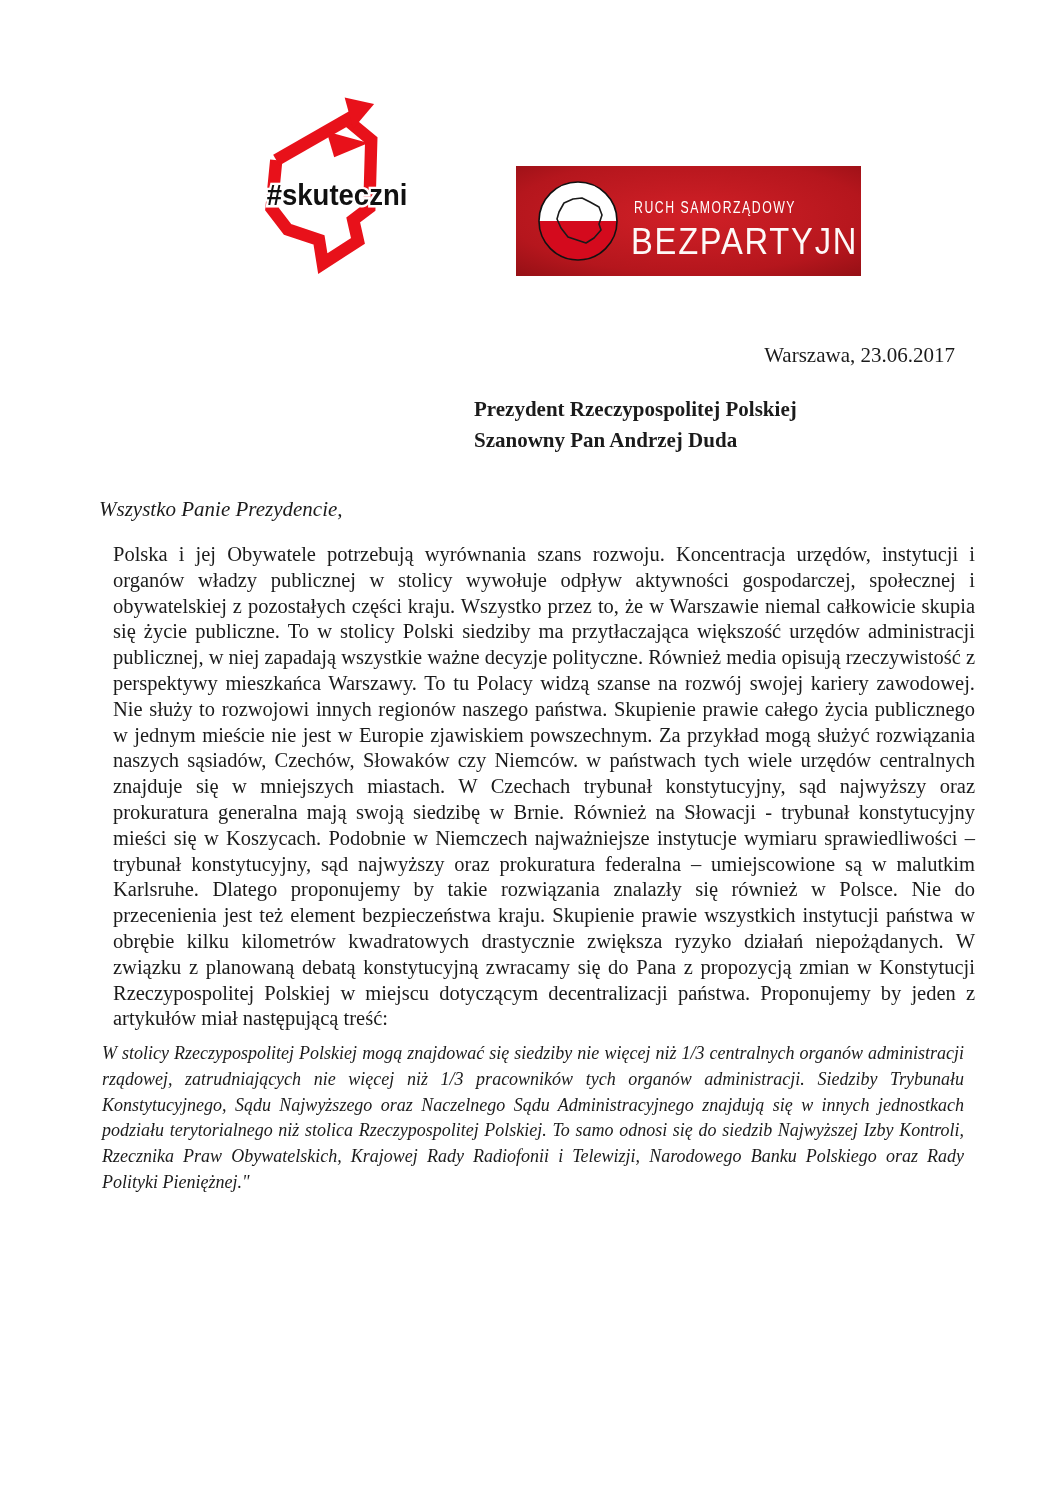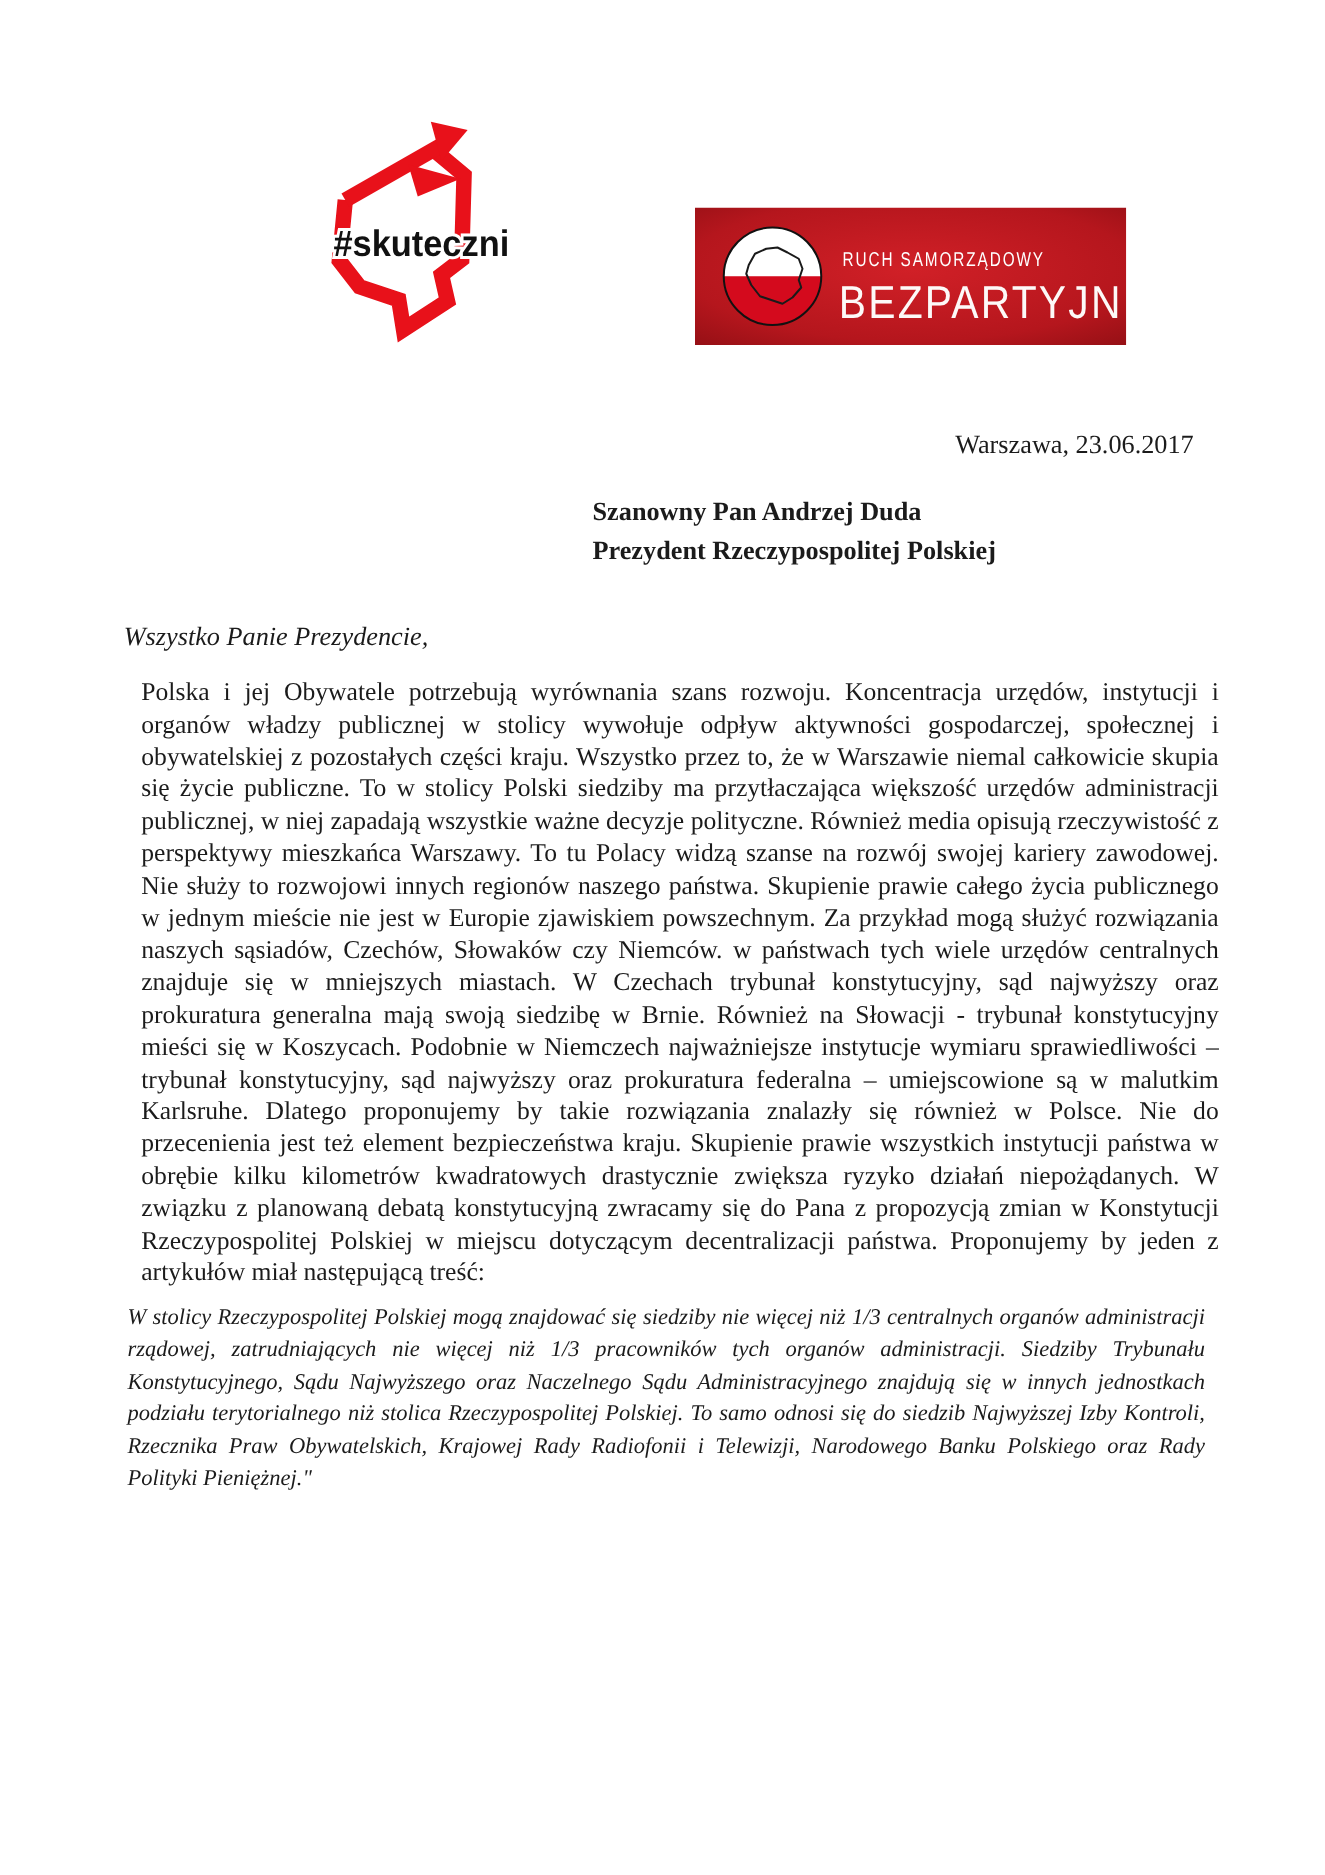--- a/index.html
+++ b/index.html
@@ -17,21 +17,21 @@
     overflow: hidden;
   }
   .abs { position: absolute; }
 
   .logo-skuteczni {
     left: 262px; top: 96px;
     width: 152px; height: 188px;
   }
   .logo-bezpartyjni {
     left: 516px; top: 166px;
-    width: 345px; height: 110px; margin-left: 40px;
+    width: 345px; height: 110px;
   }
 
   .date-line {
     top: 343px; right: 105px;
     font-size: 21px;
     text-align: right;
   }
   .recipient {
     left: 474px; top: 394px;
     font-size: 21px;
@@ -111,22 +111,22 @@
       <path d="M 43 46 L 48 37 L 57 33 L 66 32 L 74 36 L 83 41 L 86 49 L 83 58 L 85 64 L 78 72 L 70 77 L 61 74 L 52 71 L 45 62 L 41 53 Z" fill="none" stroke="#1a1a1a" stroke-width="1.6" stroke-linejoin="round"></path>
       <circle cx="62" cy="55" r="39" fill="none" stroke="#111111" stroke-width="1.6"></circle>
       <text x="118" y="47" font-family="Liberation Sans, sans-serif" font-size="16" letter-spacing="2" textLength="162" lengthAdjust="spacingAndGlyphs" fill="#ffffff">RUCH SAMORZĄDOWY</text>
       <text x="115" y="88" font-family="Liberation Sans, sans-serif" font-size="37" letter-spacing="2" textLength="238" lengthAdjust="spacingAndGlyphs" fill="#fdf9f8">BEZPARTYJNI</text>
     </svg>
   </div>
 
   <div class="abs date-line">Warszawa, 23.06.2017</div>
 
   <div class="abs recipient">
+    <div>Prezydent Rzeczypospolitej Polskiej</div>
     <div>Szanowny Pan Andrzej Duda</div>
-    <div>Prezydent Rzeczypospolitej Polskiej</div>
   </div>
 
   <div class="abs salutation">Wszystko Panie Prezydencie,</div>
 
   <div class="abs body-par">Polska i jej Obywatele potrzebują wyrównania szans rozwoju. Koncentracja urzędów, instytucji i organów władzy publicznej w stolicy wywołuje odpływ aktywności gospodarczej, społecznej i obywatelskiej z pozostałych części kraju. Wszystko przez to, że w Warszawie niemal całkowicie skupia się życie publiczne. To w stolicy Polski siedziby ma przytłaczająca większość urzędów administracji publicznej, w niej zapadają wszystkie ważne decyzje polityczne. Również media opisują rzeczywistość z perspektywy mieszkańca Warszawy. To tu Polacy widzą szanse na rozwój swojej kariery zawodowej. Nie służy to rozwojowi innych regionów naszego państwa. Skupienie prawie całego życia publicznego w jednym mieście nie jest w Europie zjawiskiem powszechnym. Za przykład mogą służyć rozwiązania naszych sąsiadów, Czechów, Słowaków czy Niemców. w państwach tych wiele urzędów centralnych znajduje się w mniejszych miastach. W Czechach trybunał konstytucyjny, sąd najwyższy oraz prokuratura generalna mają swoją siedzibę w Brnie. Również na Słowacji - trybunał konstytucyjny mieści się w Koszycach. Podobnie w Niemczech najważniejsze instytucje wymiaru sprawiedliwości – trybunał konstytucyjny, sąd najwyższy oraz prokuratura federalna – umiejscowione są w malutkim Karlsruhe. Dlatego proponujemy by takie rozwiązania znalazły się również w Polsce. Nie do przecenienia jest też element bezpieczeństwa kraju. Skupienie prawie wszystkich instytucji państwa w obrębie kilku kilometrów kwadratowych drastycznie zwiększa ryzyko działań niepożądanych. W związku z planowaną debatą konstytucyjną zwracamy się do Pana z propozycją zmian w Konstytucji Rzeczypospolitej Polskiej w miejscu dotyczącym decentralizacji państwa. Proponujemy by jeden z artykułów miał następującą treść:</div>
 
   <div class="abs quote-par">W stolicy Rzeczypospolitej Polskiej mogą znajdować się siedziby nie więcej niż 1/3 centralnych organów administracji rządowej, zatrudniających nie więcej niż 1/3 pracowników tych organów administracji. Siedziby Trybunału Konstytucyjnego, Sądu Najwyższego oraz Naczelnego Sądu Administracyjnego znajdują się w innych jednostkach podziału terytorialnego niż stolica Rzeczypospolitej Polskiej. To samo odnosi się do siedzib Najwyższej Izby Kontroli, Rzecznika Praw Obywatelskich, Krajowej Rady Radiofonii i Telewizji, Narodowego Banku Polskiego oraz Rady Polityki Pieniężnej."</div>
 
 
   <div class="abs signoff">Z wyrazami szacunku,</div>

